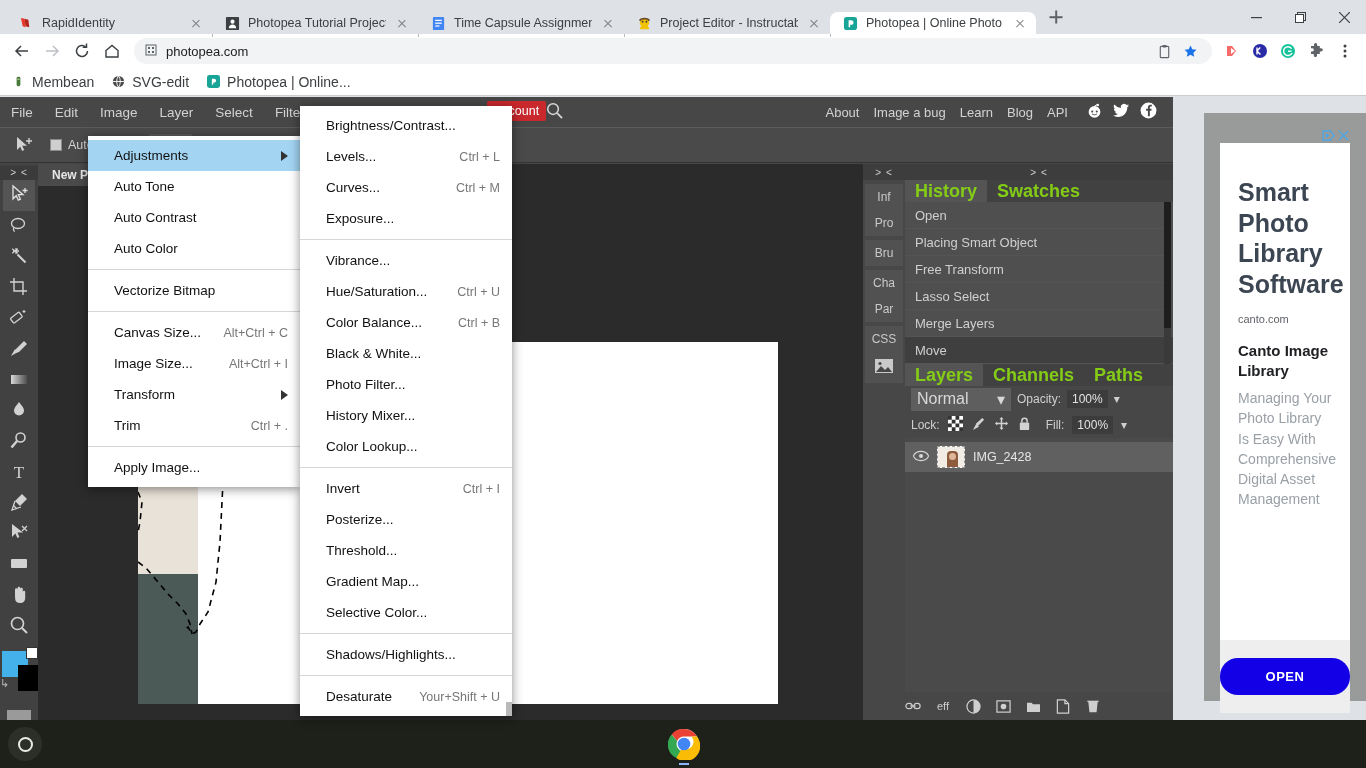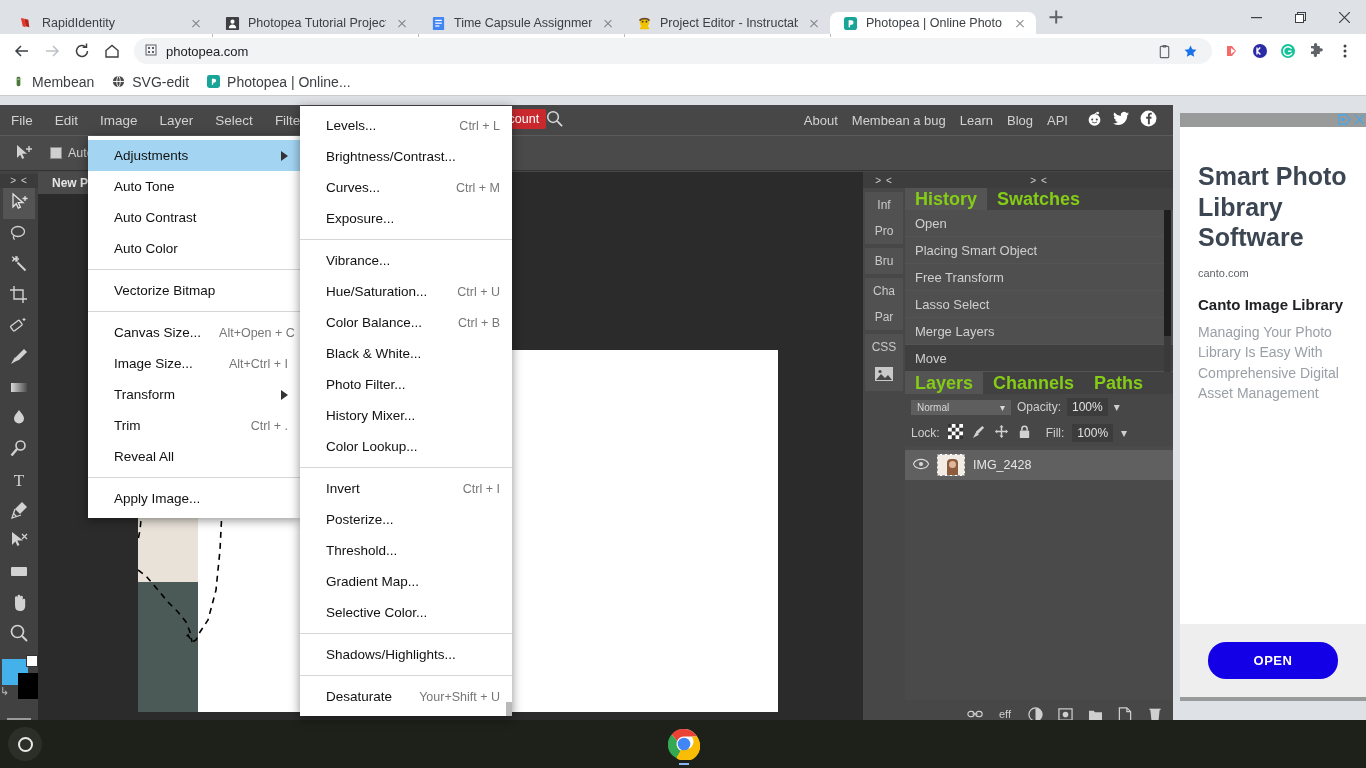--- a/index.html
+++ b/index.html
@@ -54,21 +54,21 @@
   .omni-icn { width:24px; height:24px; display:flex; align-items:center; justify-content:center; }
   .navright { display:flex; align-items:center; gap:4px; }
   .profile-icn { width:26px; height:26px; display:flex; align-items:center; justify-content:center; }
   
   .bookmarks { height: 28px; background:#fff; display:flex; align-items:center; padding-left:10px; gap:16px;
     font-size:14px; color:#3c4043; border-bottom: 1px solid #ccc; }
   .bm { display:flex; align-items:center; gap:6px; }
   .bm .bicon { width:16px; height:16px; display:flex; align-items:center; justify-content:center; }
 
   
-  .app { position:absolute; left:0; top:97px; width:1173px; height:623px; background:#474747;margin-top:8px; }
+  .app { position:absolute; left:0; top:97px; width:1173px; height:623px; background:#474747; }
   .ppmenubar {
     height:30px; background:#474747; display:flex; align-items:center; color:#d2d2d2;
     font-size:13.5px; position:relative;
   }
   .ppmenubar .mi { padding: 5px 11px; }
   .ppmenubar .mi.opened { background:#474747; }
   .pp-account { position:absolute; left:487px; top:4px; background:#c9282d; color:#fff;
      font-size:12.5px; padding:3px 7px; border-radius:2px;}
   .pp-search { position:absolute; left:545px; top:4px; color:#d8d8d8; }
   .pp-right { position:absolute; right:16px; top:0; height:30px; display:flex; align-items:center; gap:14px;
@@ -119,35 +119,35 @@
   .ptab { color:#84cc16; font-size:18px; font-weight:bold; padding:3px 10px; display:flex; align-items:center;}
   .ptab.active { background:#545454; }
   .historylist { background:#4a4a4a; position:relative; }
   .hrow { height:27px; display:flex; align-items:center; padding-left:10px; color:#cfcfcf; font-size:13px;
      border-bottom:1px solid #545454; background:#4f4f4f;}
   .hrow.current { background:#3f3f3f; }
   .hscroll { position:absolute; right:2px; top:0; width:7px; height:100%; background:#3a3a3a; }
   .hscroll i { position:absolute; left:0; top:0; width:7px; height:78%; background:#1e1e1e; display:block;}
   .layers-head { height:22px; display:flex; background:#414141; }
   .blendrow { height:26px; display:flex; align-items:center; gap:6px; padding:3px 6px; color:#cfcfcf; font-size:12px;}
-  .selectbox { background:#5e5e5e; color:#d8d8d8; font-size:10px; padding:2px 6px; width:100px;
+  .selectbox { background:#5e5e5e; color:#d8d8d8; font-size:16px; padding:2px 6px; width:100px;
      display:flex; align-items:center; justify-content:space-between; }
   .valbox { background:#3c3c3c; color:#e2e2e2; font-size:12px; padding:2px 5px; }
   .lockrow { height:26px; display:flex; align-items:center; gap:8px; padding:2px 6px; color:#cfcfcf; font-size:12px;}
   .layerrow { height:30px; display:flex; align-items:center; gap:8px; padding:0 8px; background:#606060;
      color:#e6e6e6; font-size:12.5px; margin-top:4px;}
   .layerthumb { width:28px; height:22px; background:#fff; border:1px dashed #999; position:relative; overflow:hidden;}
   .layerlist { flex:1; background:#4a4a4a; }
-  .layerbtns { height:28px; background:#474747; display:flex; align-items:center; justify-content:flex-end;
+  .layerbtns { height:28px; background:#474747; display:flex; align-items:center; 
      gap:14px; padding-right:10px; }
   .lb { width:16px; height:16px; display:flex; align-items:center; justify-content:center; color:#cfcfcf; font-size:11px;}
 
   
-  .adwrap { position:absolute; right:0; top:113px; width:186px; height:588px; background:#999a9a;
-     padding:0; }
+  .adwrap { position:absolute; right:0; top:113px; width:162px; height:588px; background:#999a9a;
+     padding:16px; }
   .adbar { height:14px; display:flex; justify-content:flex-end; align-items:center; gap:2px; }
   .adcard { background:#fff; height:570px; display:flex; flex-direction:column; }
   .adtitle { font-size:25px; font-weight:bold; color:#3c4652; line-height:1.22; padding:34px 18px 0 18px;
      font-family:"Liberation Sans", sans-serif; }
   .adurl { font-size:11px; color:#5f6368; padding:14px 18px 0 18px; }
   .adhead { font-size:15px; font-weight:bold; color:#202124; padding:16px 18px 0 18px; line-height:1.3;}
   .adbody { font-size:14px; color:#9aa0a6; padding:8px 18px 0 18px; line-height:1.45; }
   .adfoot { margin-top:auto; background:#eee; padding:18px 0; display:flex; justify-content:center; }
   .adbtn { background:#1400e6; color:#fff; font-size:13px; font-weight:bold; border-radius:18px;
      padding:11px 46px; letter-spacing:.5px;}
@@ -384,21 +384,21 @@
       <div class="mi">Filter</div>
       <div class="pp-account">Account</div>
       <div class="pp-search">
         <svg width="19" height="19" viewBox="0 0 20 20">
             <circle cx="8.5" cy="8.5" r="5.6" fill="none" stroke="#d8d8d8" stroke-width="1.6"></circle>
             <path d="M12.8 12.8L18 18" stroke="#d8d8d8" stroke-width="1.8"></path>
           </svg>
       </div>
       <div class="pp-right">
         <span>About</span>
-        <span>Membean a bug</span>
+        <span>Image a bug</span>
         <span>Learn</span>
         <span>Blog</span>
         <span>API</span>
         <span class="pp-social">
           <span>
             <svg width="17" height="17" viewBox="0 0 18 18">
                 <circle cx="9" cy="10.5" r="6.2" fill="#fff"></circle>
                 <circle cx="6.6" cy="10" r="1.1" fill="#474747"></circle>
                 <circle cx="11.4" cy="10" r="1.1" fill="#474747"></circle>
                 <path d="M6.4 12.6c1.5 1.2 3.7 1.2 5.2 0" stroke="#474747" stroke-width="1" fill="none"></path>
@@ -802,50 +802,47 @@
     <div class="mrow">
       <span>Auto Color</span>
     </div>
     <div class="mdiv"></div>
     <div class="mrow">
       <span>Vectorize Bitmap</span>
     </div>
     <div class="mdiv"></div>
     <div class="mrow">
       <span>Canvas Size...</span>
-      <span class="acc">Alt+Open + C</span>
+      <span class="acc">Alt+Ctrl + C</span>
     </div>
     <div class="mrow">
       <span>Image Size...</span>
       <span class="acc">Alt+Ctrl + I</span>
     </div>
     <div class="mrow">
       <span>Transform</span>
       <span class="arw"></span>
     </div>
     <div class="mrow">
       <span>Trim</span>
       <span class="acc">Ctrl + .</span>
     </div>
-    <div class="mrow">
-      <span>Reveal All</span>
-    </div>
     <div class="mdiv"></div>
     <div class="mrow">
       <span>Apply Image...</span>
     </div>
   </div>
 
   <div class="menu menu2">
+    <div class="mrow">
+      <span>Brightness/Contrast...</span>
+    </div>
     <div class="mrow">
       <span>Levels...</span>
       <span class="acc">Ctrl + L</span>
-    </div>
-    <div class="mrow">
-      <span>Brightness/Contrast...</span>
     </div>
     <div class="mrow">
       <span>Curves...</span>
       <span class="acc">Ctrl + M</span>
     </div>
     <div class="mrow">
       <span>Exposure...</span>
     </div>
     <div class="mdiv"></div>
     <div class="mrow">

